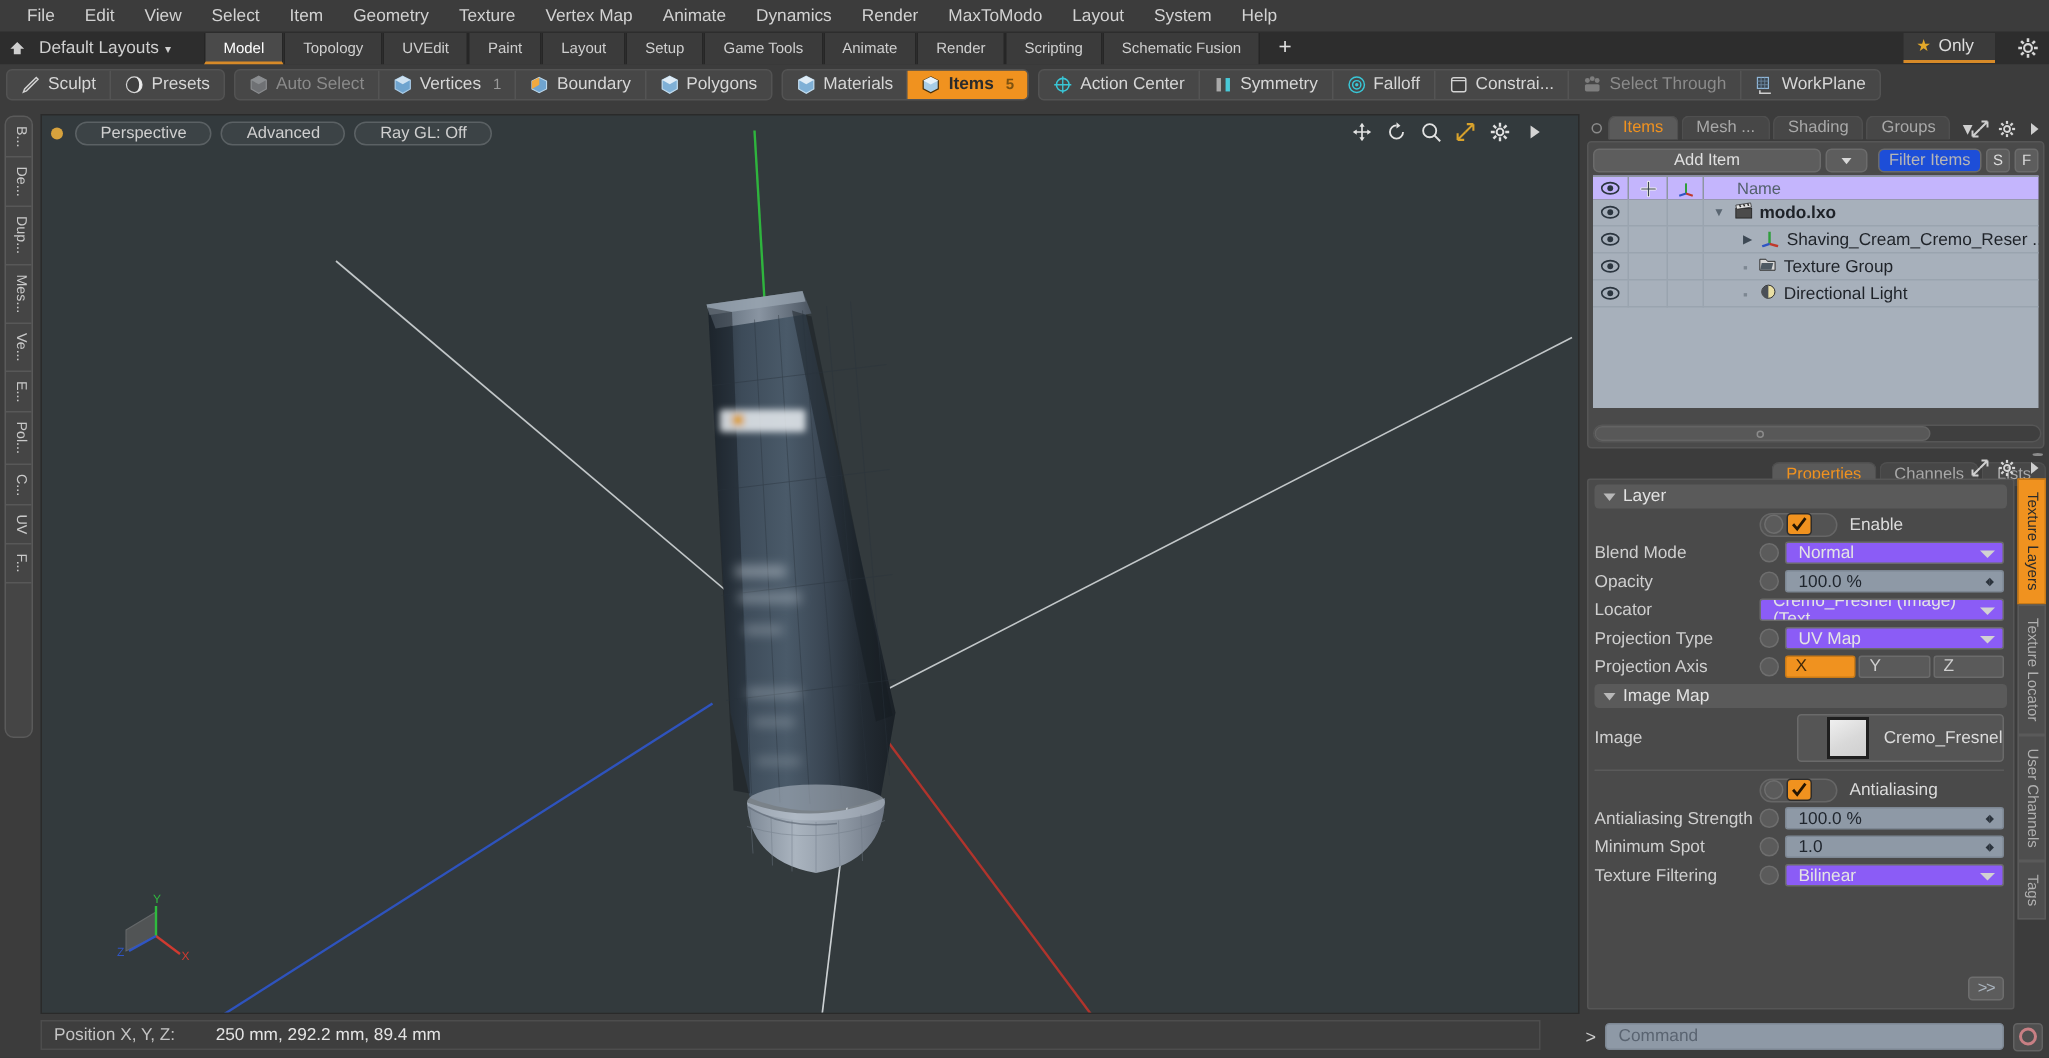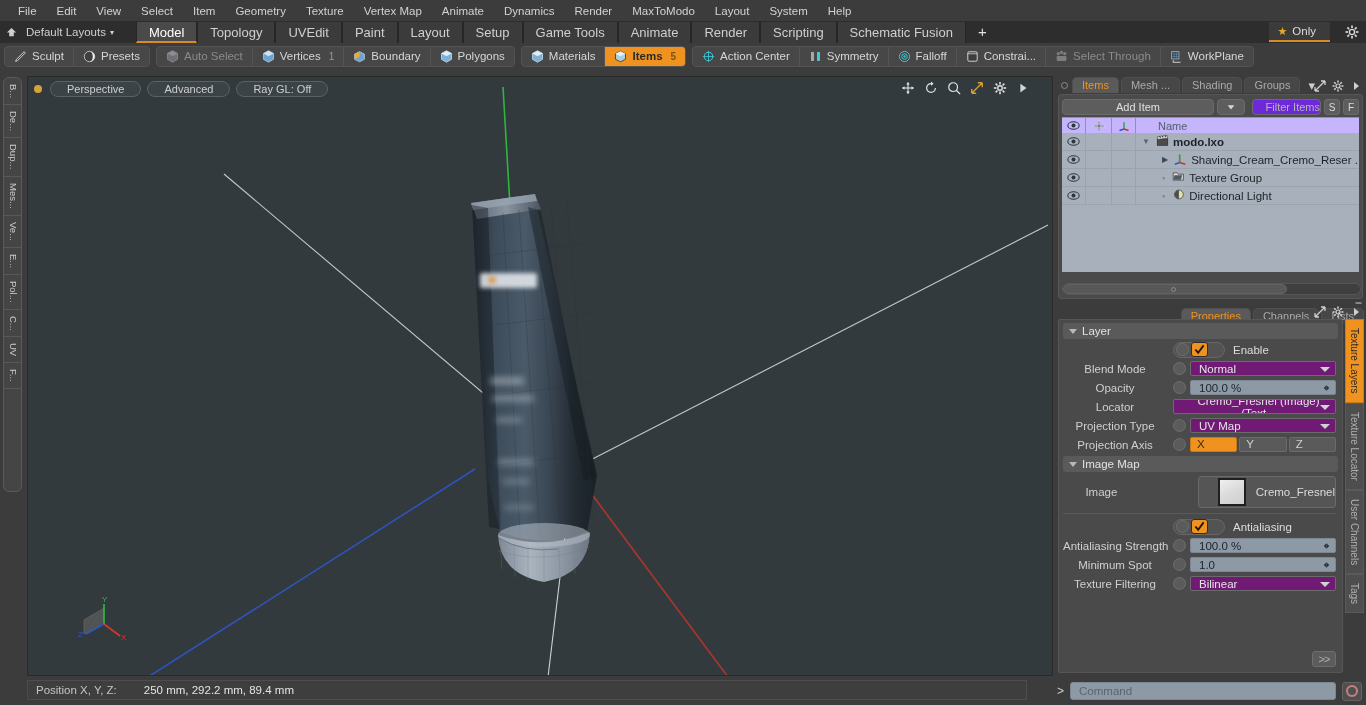--- a/index.html
+++ b/index.html
@@ -29,21 +29,21 @@
     background: #2d2d2d; display: flex; align-items: center;
   }
   .lb-home {
     width: 22px; height: 22px; display:flex; align-items:center; justify-content:center;
   }
   .lb-home svg { width: 11px; height: 11px; }
   .lb-label { font-size: 11.5px; color: #d0d0d0; padding-left: 4px; white-space: nowrap;}
   .lb-caret { margin-left: 4px; font-size: 8px; color: #d0d0d0; }
   .tabstrip { display: flex; align-items: center; margin-left: 22px; height: 22px; }
   .ltab {
-    height: 21px; line-height: 21px; padding: 0 12px; font-size: 13px;
+    height: 21px; line-height: 21px; padding: 0 12px; font-size: 10px;
     color: #cfcfcf; background: #3b3b3b; border-left: 1px solid #262626;
     border-right: 1px solid #262626; white-space: nowrap;
   }
   .ltab.active { background: #4a4a4a; color: #ffffff; border-bottom: 2px solid #d78a28; }
   .ltab-plus { color: #e0e0e0; font-size: 15px; padding: 0 12px; line-height: 20px; }
   .only-btn {
     position: absolute; right: 36px; top: 1px; height: 20px; line-height: 18px;
     background: #3b3b3b; border-bottom: 2px solid #d78a28;
     padding: 0 14px 0 8px; font-size: 11.5px; color: #dcdcdc; display: flex; align-items:center; gap:5px;
   }
@@ -148,23 +148,23 @@
   .btn-additem {
     flex: 0 0 152px; height: 16px; line-height: 15px; text-align: center;
     background: #5d5d5d; border: 1px solid #6b6b6b; border-radius: 4px;
     font-size: 11px; color: #e0e0e0;
   }
   .btn-adddrop {
     flex: 0 0 28px; height: 16px; background: #5d5d5d; border: 1px solid #6b6b6b;
     border-radius: 4px; display:flex; align-items:center; justify-content:center;
   }
   .filter-in {
-    flex: 1; height: 16px; line-height: 15px; background: #6d28d9;
+    flex: 1; height: 16px; line-height: 15px; background: #1d4ed8;
     border: 1px solid #6b6b6b; border-radius: 4px; font-size: 11px; color: #b6b6b6;
-    text-align: right; margin-left: 4px;
+    text-align: center; margin-left: 4px;
   }
   .sq {
     flex: 0 0 16px; height: 16px; background: #5d5d5d; border: 1px solid #6b6b6b;
     border-radius: 3px; font-size: 10px; color: #dcdcdc; text-align:center; line-height:15px;
   }
   .list-head {
     display: flex; height: 16px; background: #c4b5fd; border-top: 1px solid #8d96a1;
     margin: 0 3px; align-items: center;
   }
   .lh-col { border-right: 1px solid #8d96a1; height: 16px; display:flex; align-items:center; justify-content:center; }
@@ -196,42 +196,42 @@
     background: #4a4a4a; border: 1px solid #565656; border-radius: 2px;
     overflow: hidden;
   }
   .sect-hdr {
     height: 16px; margin: 3px 4px 1px 4px; background: #5a5a5a; border-radius: 3px;
     display: flex; align-items: center; gap: 5px; padding-left: 6px;
     font-size: 11.5px; color: #e2e2e2;
   }
   .tri { width: 0; height: 0; border-left: 4px solid transparent; border-right: 4px solid transparent; border-top: 5px solid #b8b8b8; }
   .prow { display: flex; align-items: center; height: 17px; margin: 2px 6px 2px 4px; gap: 4px; }
-  .plabel { width: 106px; text-align: center; font-size: 11.5px; color: #cfcfcf; padding-right: 2px; white-space:nowrap;}
+  .plabel { width: 106px; text-align: left; font-size: 11.5px; color: #cfcfcf; padding-right: 2px; white-space:nowrap;}
   .pdot {
     flex: 0 0 13px; width: 13px; height: 13px; border-radius: 50%;
     background: #5b5b5b; border: 1px solid #6e6e6e;
   }
   .chk {
     flex: 0 0 17px; width: 17px; height: 15px; border-radius: 3px;
     background: #f0921f; border: 1px solid #2d2d2d; display:flex; align-items:center; justify-content:center;
   }
   .chk.off { background: #5c5c5c; border-color: #6b6b6b; }
   .chk svg { width: 11px; height: 11px; }
   .chk-wrap {
     flex: 0 0 52px; display:flex; align-items:center; gap:2px; height:16px;
     background: #535353; border: 1px solid #666; border-radius: 9px; padding: 0 2px;
   }
   .chk-label { font-size: 11.5px; color: #dcdcdc; margin-left: 4px; }
   .fld {
     flex: 1; height: 15px; background: #8e99a6; border: 1px solid #7d8793;
     border-radius: 2px; display: flex; align-items: center;
     font-size: 11.5px; color: #20262e; padding-left: 8px; position: relative; overflow:hidden;
   }
-  .fld.dark { background: #701a75; border-color: #6b6b6b; color: #e4e4e4; text-align: center; }
+  .fld.dark { background: #8b5cf6; border-color: #6b6b6b; color: #e4e4e4; }
   .fld .caret { position: absolute; right: 5px; top: 5px; width:0;height:0;
     border-left: 5px solid transparent; border-right: 5px solid transparent; border-top: 5px solid #d2d2d2;}
   .fld .spin { position: absolute; right: 2px; top: 1px; width: 14px; height: 12px;
     display:flex;align-items:center;justify-content:center; color:#2c3views; }
   .fld .spin svg { width: 13px; height: 10px; }
   .segs { flex: 1; display: flex; height: 15px; gap: 2px; }
   .seg {
     flex: 1; background: #5a5a5a; border: 1px solid #6b6b6b; border-radius: 2px;
     font-size: 11.5px; color: #cfcfcf; padding-left: 6px; line-height: 13px;
   }

